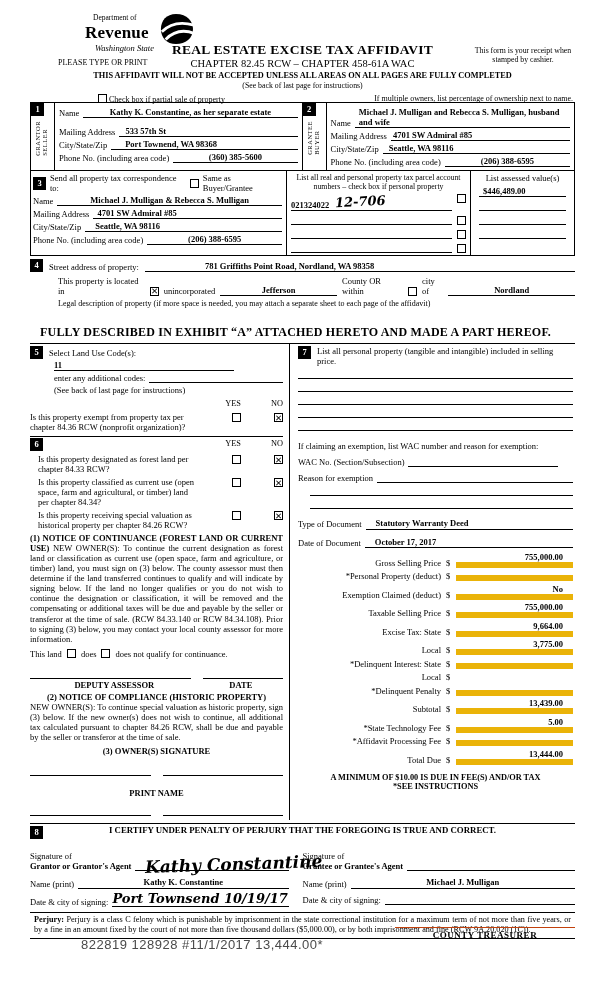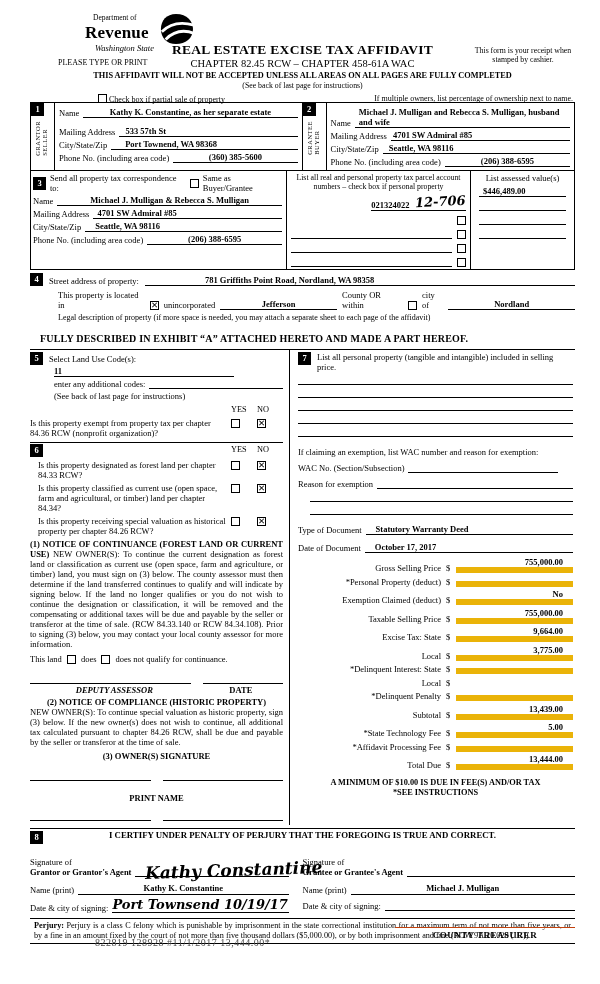--- a/index.html
+++ b/index.html
@@ -53,29 +53,29 @@
   .prow .ul { flex:1; min-height:11px; }
   .hand { font-family:"DejaVu Serif", serif; font-style:italic; font-weight:bold; }
   .parcelhand { font-size:13px; transform:rotate(-3deg); display:inline-block; }
 
   
   .sec4 { padding-top:3px; }
   .s4row { display:flex; align-items:flex-end; gap:6px; }
   .located { display:flex; align-items:flex-end; gap:5px; margin-top:4px; padding-left:28px; }
   .chkline { margin-top:4px; padding-left:28px; }
   .legal { margin-top:3px; padding-left:28px; font-size:8px; }
-  .exhibit { font-weight:bold; font-size:10px; margin-top:11px; padding-left:10px; letter-spacing:.2px; }
+  .exhibit { font-weight:bold; font-size:12px; margin-top:17px; padding-left:10px; letter-spacing:.2px; }
 
   
   .cols { display:flex; border-top:1px solid #000; margin-top:4px; }
   .lcol { width:260px; border-right:1px solid #000; padding:2px 6px 4px 0; }
   .rcol { flex:1; padding:2px 2px 4px 8px; }
   .qrow { display:flex; align-items:flex-start; margin-top:3px; }
   .qtext { flex:1; padding-right:4px; }
-  .ccol { width:26px; text-align:left; flex:none; padding-top:1px; }
+  .ccol { width:26px; text-align:right; flex:none; padding-top:1px;margin-left:16px; }
   .yn { display:flex; font-weight:normal; margin-top:3px; }
   .yn .ccol { font-size:8.3px; }
   .notice { text-align:justify; margin-top:3px; }
   .ntitle { font-weight:bold; }
   .sig2 { display:flex; gap:12px; margin-top:10px; }
   .sig2 .ul { flex:1; min-height:10px; }
   .siglabels { display:flex; margin-top:1px; font-weight:bold; }
   .ctr { text-align:center; }
   .s6hdr { border-top:1px solid #000; margin-top:4px; padding-top:1px; }
 
@@ -93,21 +93,21 @@
   .sigarea { display:flex; margin-top:14px; }
   .sigcol { width:50%; padding-right:14px; }
   .sigrow { display:flex; align-items:flex-end; gap:4px; margin-top:2px; }
   .sigrow .ul { flex:1; position:relative; min-height:12px; }
   .signame { position:absolute; left:10px; bottom:-4px; font-size:17px; white-space:nowrap; transform:rotate(-2deg); }
   .handdate { font-size:13px; white-space:nowrap; }
   .perjury { border-top:1.5px solid #000; border-bottom:1.5px solid #000; margin-top:5px; padding:2px 4px 3px 4px; text-align:justify; font-size:8.2px; }
 
   
   .footer { position:absolute; left:0; right:0; bottom:0; height:95px; }
-  .stamp { position:absolute; left:95px; top:48px; font-family:Liberation Serif, serif; font-size:10px; color:#4a4a4a; letter-spacing:.5px; }
+  .stamp { position:absolute; left:81px; top:48px; font-family:Liberation Sans, sans-serif; font-size:13px; color:#4a4a4a; letter-spacing:.5px; }
   .treas { position:absolute; right:25px; top:38px; width:180px; text-align:center; border-top:1px solid #c2410c; padding-top:2px; font-size:9px; letter-spacing:.5px;font-weight:bold; }
 </style>
 </head>
 <body>
 
 <div class="page">
 
   <div class="hdr">
     <div class="logo">
       <div class="dept">Department of</div>
@@ -209,21 +209,21 @@
           <span>City/State/Zip</span>
           <span class="fval b ul grow" style="text-align:left;padding-left:10px;">Seattle, WA 98116</span>
         </div>
       <div class="frow">
           <span>Phone No. (including area code)</span>
           <span class="fval b ul grow">(206) 388-6595</span>
         </div>
     </div>
     <div class="s3mid">
       <div style="font-size:7.8px;">List all real and personal property tax parcel account numbers – check box if personal property</div>
-      <div class="prow" style="align-items:flex-end;flex-direction:column;">
+      <div class="prow" style="align-items:flex-start;">
         <span class="ul" style="display:flex;align-items:flex-end;gap:6px;padding-bottom:0;">
           <span class="b">021324022</span>
           <span class="hand parcelhand">12-706</span>
         </span>
         <span class="cb"></span>
       </div>
       <div class="prow">
           <span class="ul"></span>
           <span class="cb"></span>
         </div>
@@ -330,21 +330,21 @@
         <span>does</span>
         <span class="cb"></span>
         <span>does not qualify for continuance.</span>
       </div>
 
       <div class="sig2">
         <span class="ul" style="flex:2;"></span>
         <span class="ul" style="flex:1;"></span>
       </div>
       <div class="siglabels">
-        <span class="ctr" style="flex:2;font-style:italic;">DEPUTY ASSESSOR</span>
+        <span class="ctr" style="flex:2;">DEPUTY ASSESSOR</span>
         <span class="ctr" style="flex:1;">DATE</span>
       </div>
 
       <div class="ctr ntitle" style="margin-top:2px;">(2) NOTICE OF COMPLIANCE (HISTORIC PROPERTY)</div>
       <div class="notice" style="margin-top:0;">NEW OWNER(S):  To continue special valuation as historic property, sign (3) below.  If the new owner(s) does not wish to continue, all additional tax calculated pursuant to chapter 84.26 RCW, shall be due and payable by the seller or transferor at the time of sale.</div>
       <div class="ctr ntitle" style="margin-top:4px;">(3)  OWNER(S) SIGNATURE</div>
 
       <div class="sig2">
         <span class="ul"></span>
         <span class="ul"></span>

